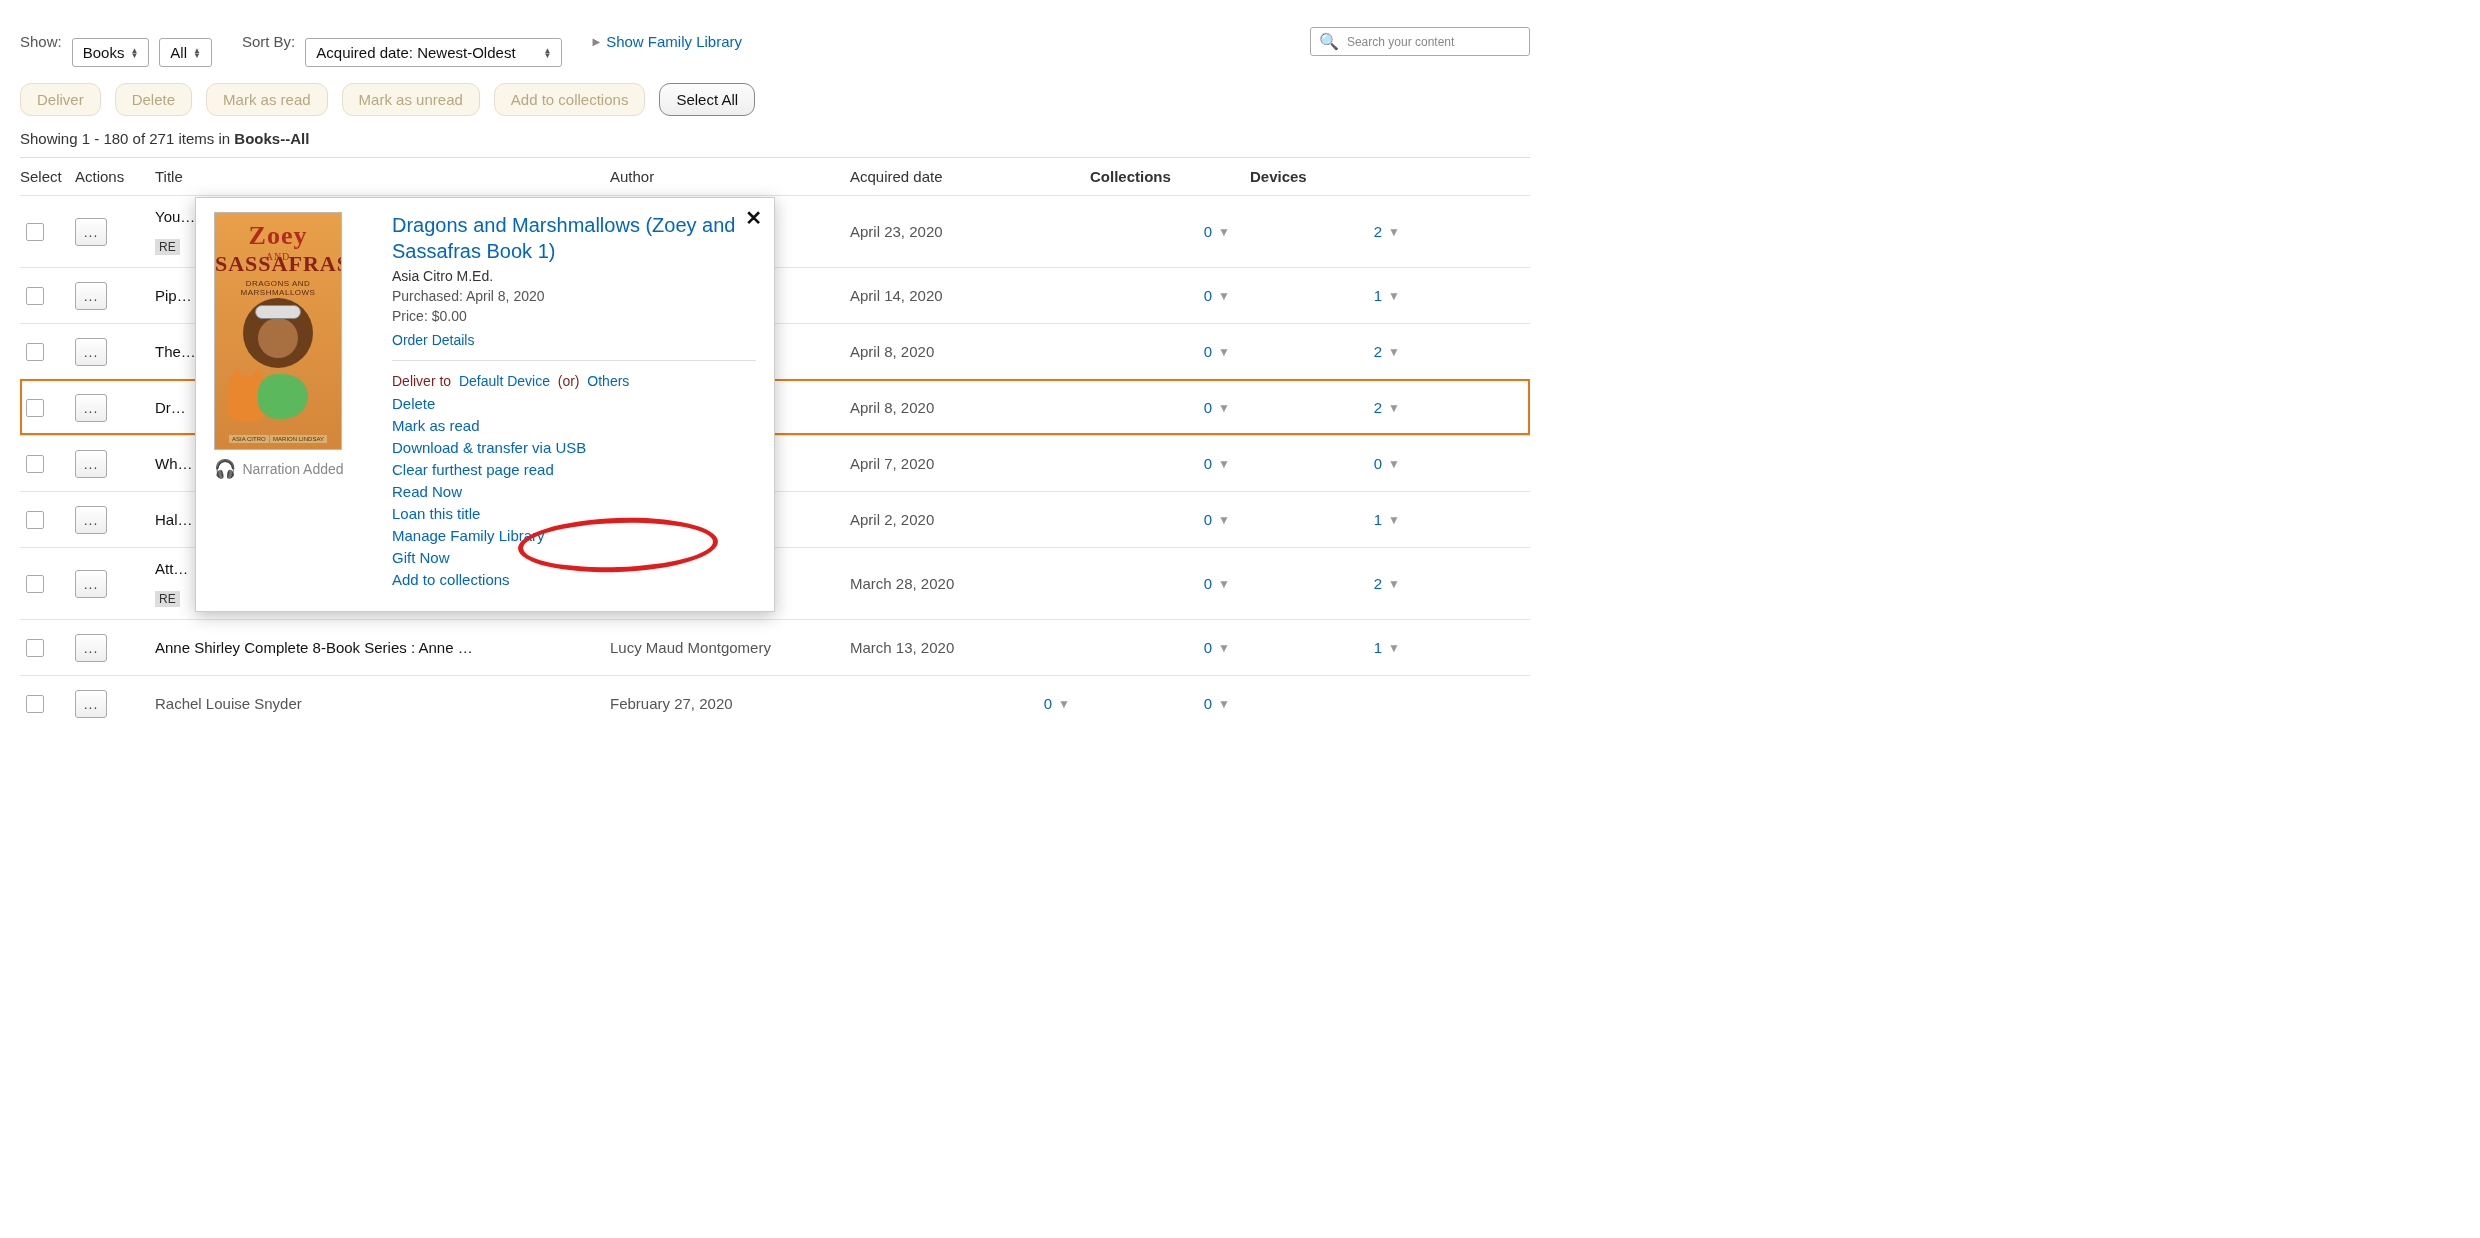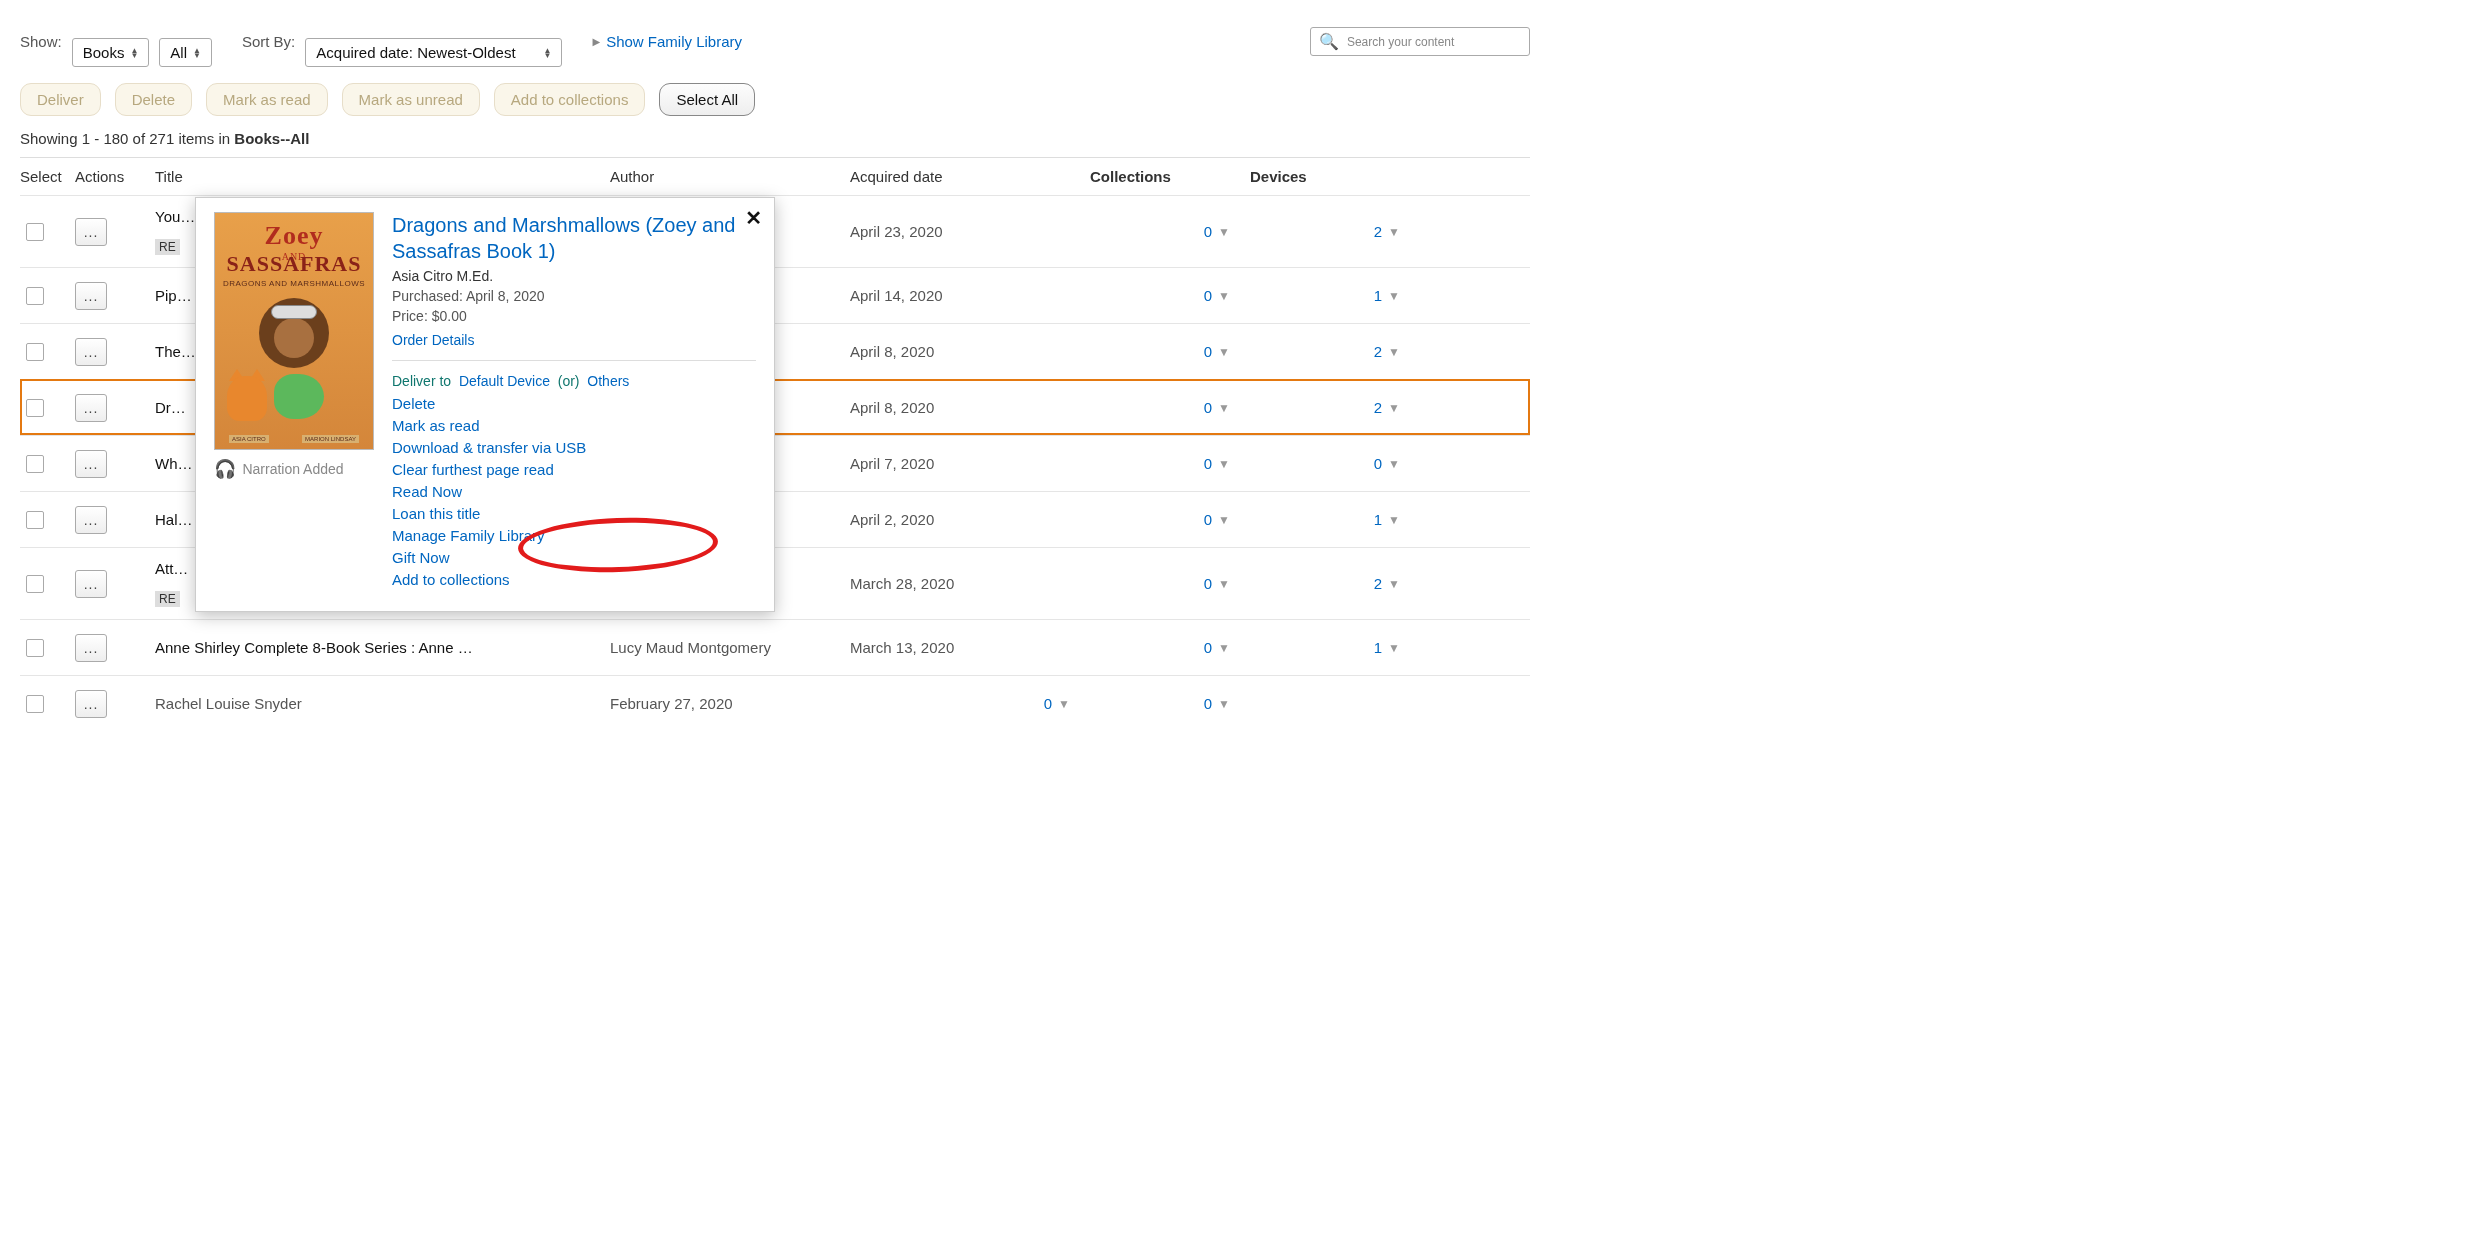--- a/index.html
+++ b/index.html
@@ -174,21 +174,21 @@
 }
 .popup .close-x {
   position: absolute;
   top: 8px; right: 12px;
   font-size: 20px;
   font-weight: bold;
   cursor: pointer;
 }
 .cover-col { width: 160px; flex-shrink: 0; }
 .cover {
-  width: 160px; height: 238px;
+  width: 128px; height: 238px;
   background: linear-gradient(#e8a04a,#d4863a);
   border: 1px solid #bbb;
   position: relative;
   overflow: hidden;
 }
 .cover .cov-title1 { position:absolute; top:8px; left:0; right:0; text-align:center; font-family: Georgia, serif; font-size:26px; font-weight:bold; color:#b12c1e; letter-spacing:1px;}
 .cover .cov-small { display:block; font-size:10px; color:#b12c1e; font-weight:normal;}
 .cover .cov-title2 { position:absolute; top:38px; left:0; right:0; text-align:center; font-family: Georgia, serif; font-size:22px; font-weight:bold; color:#8a2218; letter-spacing:1px;}
 .cover .cov-sub { position:absolute; top:66px; left:0; right:0; text-align:center; font-size:8px; color:#5a2a1a; letter-spacing:0.5px;}
 .cover .cov-char { position:absolute; top:85px; left:50%; transform:translateX(-50%); width:70px; height:70px; background:#6b3f1c; border-radius:50%;}
@@ -210,21 +210,21 @@
 }
 .headphones { color: #f5983a; font-size: 18px; }
 .info-col { flex: 1; font-size: 14px; color: #555; }
 .info-col .pop-title { font-size: 20px; color: #0066c0; line-height: 1.3; margin-bottom: 4px; cursor: pointer; }
 .info-col .pop-author { color: #333; font-size: 14px; margin-bottom: 4px;}
 .info-col .pop-purch { color: #555; font-size: 14px; margin-bottom: 4px;}
 .info-col .pop-price { color: #555; font-size: 14px; margin-bottom: 8px;}
 .info-col .order-det { color: #0066c0; font-size: 14px; cursor: pointer; }
 .info-col hr { border: none; border-top: 1px solid #ddd; margin: 12px 0; }
 .deliver-row { margin-bottom: 6px; }
-.deliver-row .lbl { color: #0f766e; }
+.deliver-row .lbl { color: #7f1d1d; }
 .deliver-row .lnk { color: #0066c0; cursor: pointer; }
 .actions-list .act { color: #0066c0; cursor: pointer; margin-bottom: 5px; font-size: 15px; }
 .circle-loan {
   position: absolute;
   border: 5px solid #e21b1b;
   border-radius: 50%;
   width: 200px;
   height: 54px;
   left: 322px;
   top: 320px;

